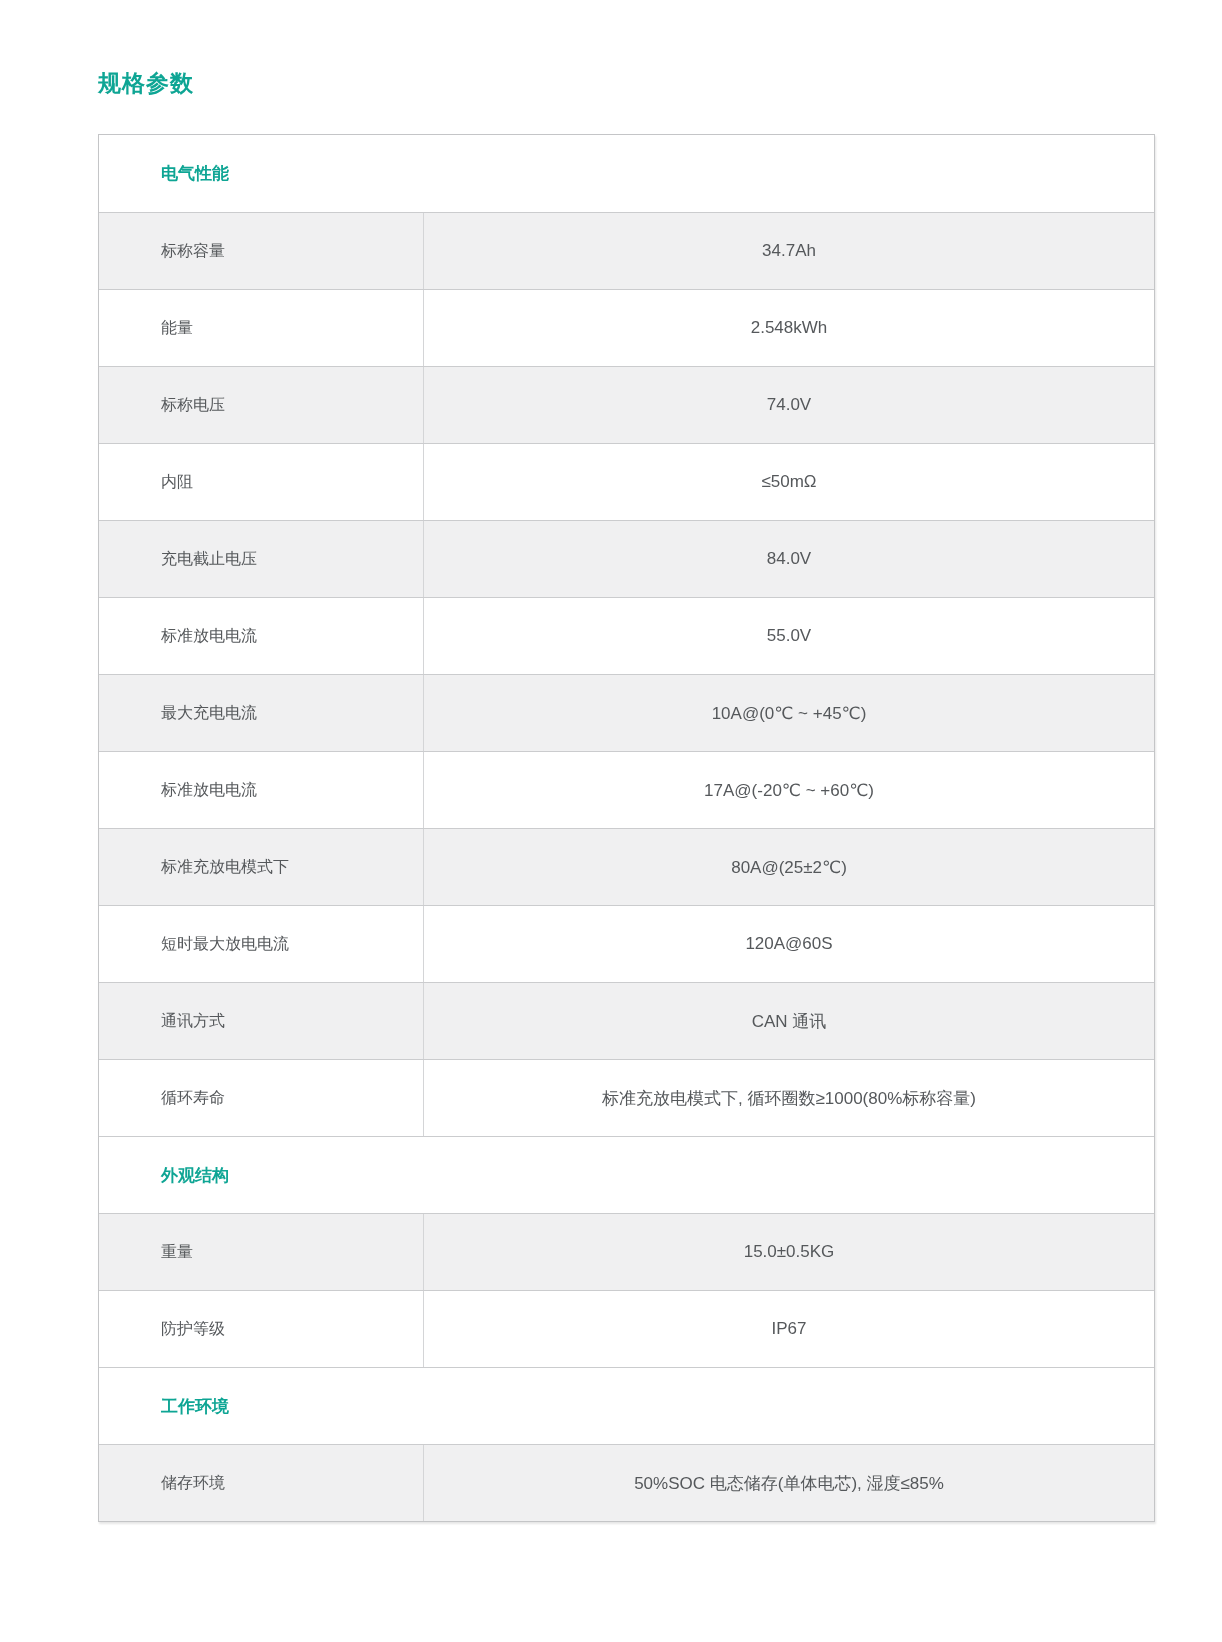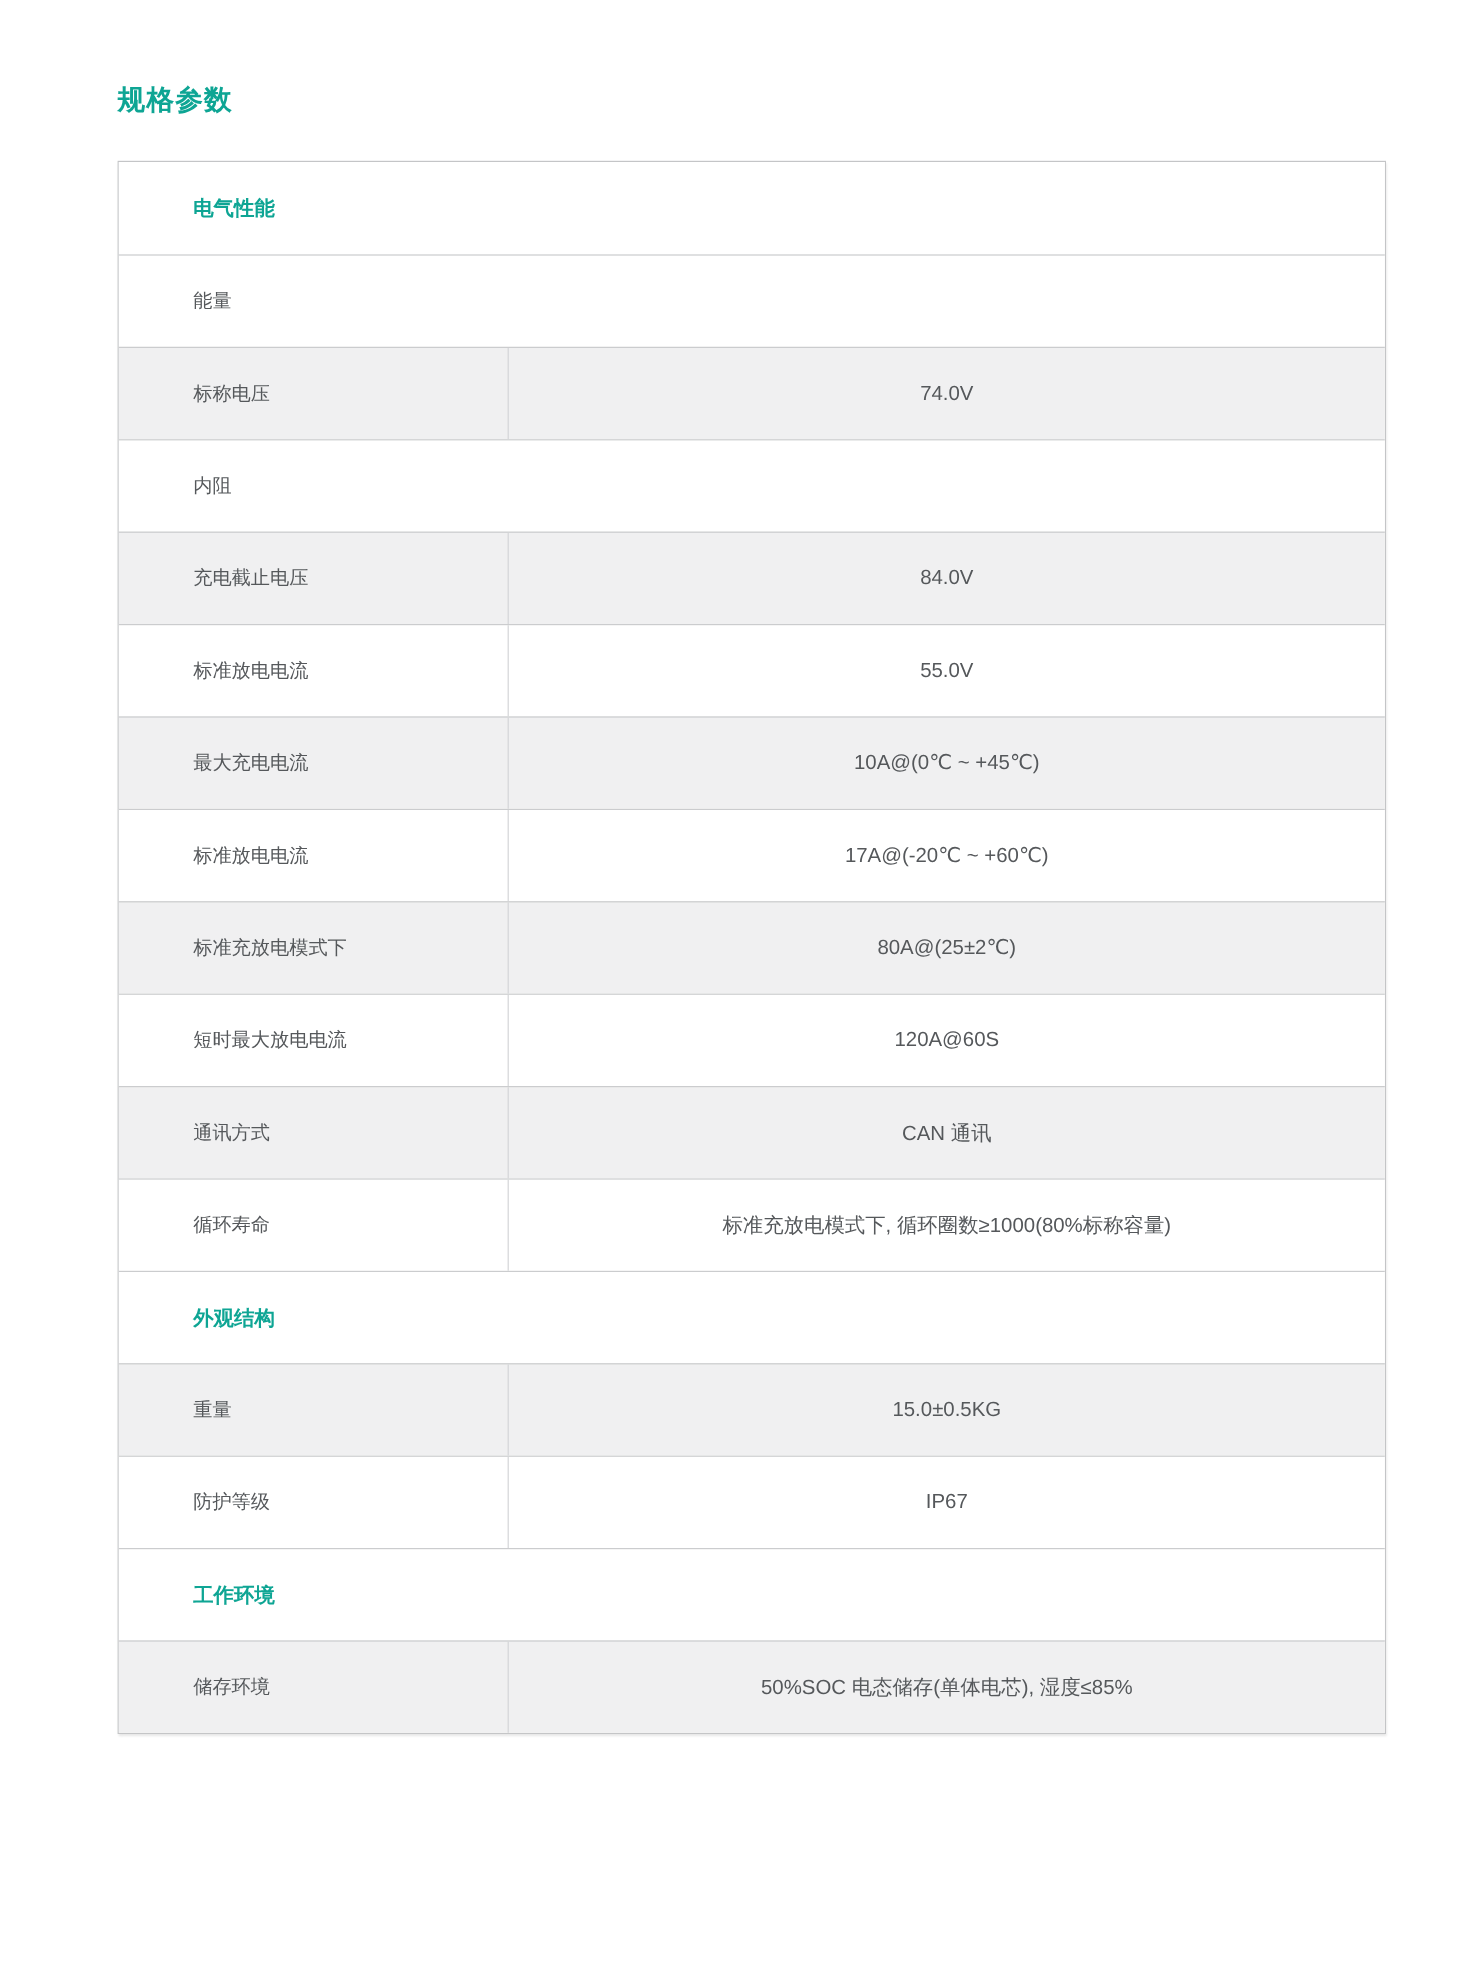--- a/index.html
+++ b/index.html
@@ -80,29 +80,35 @@
   }
 </style>
 </head>
 <body>
 
 <div class="page">
   <h1 class="page-title">规格参数</h1>
 
   <div class="spec-table" id="spec-table">
       <div class="row section-row">电气性能</div>
+      <div class="row data-row alt">
+        <div class="cell-label">标称容量</div>
+        <div class="cell-value">34.7Ah</div>
+      </div>
       <div class="row data-row">
         <div class="cell-label">能量</div>
+        <div class="cell-value">2.548kWh</div>
       </div>
       <div class="row data-row alt">
         <div class="cell-label">标称电压</div>
         <div class="cell-value">74.0V</div>
       </div>
       <div class="row data-row">
         <div class="cell-label">内阻</div>
+        <div class="cell-value">≤50mΩ</div>
       </div>
       <div class="row data-row alt">
         <div class="cell-label">充电截止电压</div>
         <div class="cell-value">84.0V</div>
       </div>
       <div class="row data-row">
         <div class="cell-label">标准放电电流</div>
         <div class="cell-value">55.0V</div>
       </div>
       <div class="row data-row alt">

